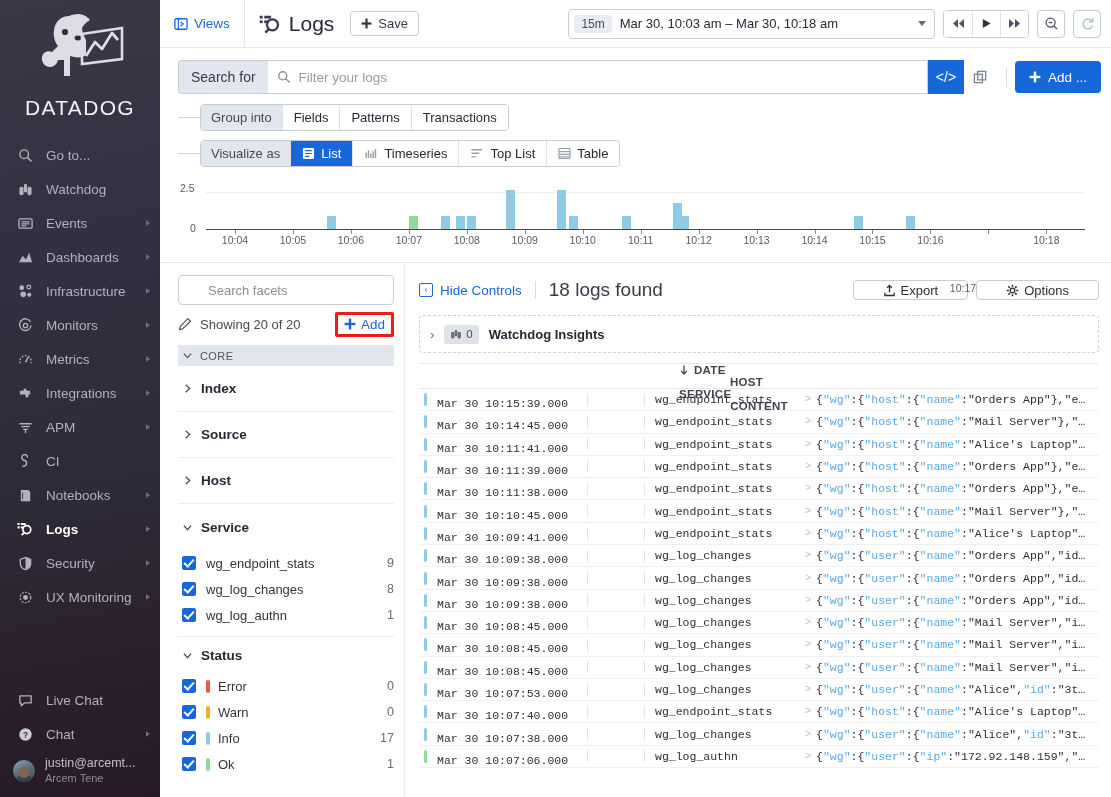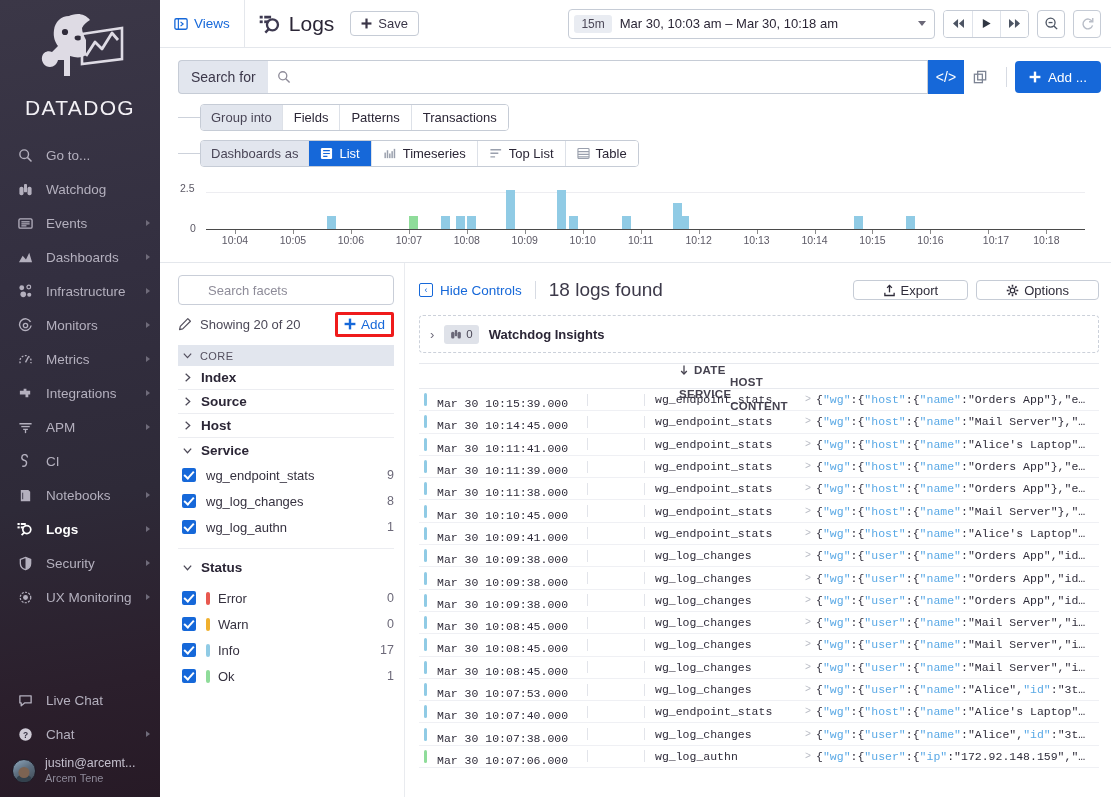--- a/index.html
+++ b/index.html
@@ -130,21 +130,21 @@
     height: 30px; padding: 0 21px; }
   .facet-search input { border: none; outline: none; flex: 1; font-size: 13px; color: #2b2636;
     padding-left: 8px; font-family: "Liberation Sans", sans-serif; }
   .facet-search input::placeholder { color: #8e8c99; }
   .showing-row { display: flex; align-items: center; height: 38px; position: relative; }
   .showing-txt { font-size: 13px; color: #4b4857; margin-left: 8px; }
   .add-facet-box { margin-left: auto; border: 3px solid #ef1b1b; border-radius: 2px; padding: 2px 6px; }
   .add-facet { display: flex; align-items: center; gap: 5px; color: #1668d9; font-size: 13.5px; cursor: pointer; }
   .core-hdr { background: #e2e6ee; height: 21px; display: flex; align-items: center; gap: 7px;
     font-size: 11px; color: #54505f; letter-spacing: .4px; padding-left: 4px; margin-top: 2px; }
-  .facet-grp { display: flex; align-items: center; gap: 8px; height: 24px; font-size: 13.5px;
+  .facet-grp { display: flex; align-items: center; gap: 8px; height: 46px; font-size: 13.5px;
     font-weight: bold; color: #2b2636; border-bottom: 1px solid #ecedf1; padding-left: 4px; cursor: pointer; }
   .facet-grp.open { border-bottom: none; }
   .facet-val { display: flex; align-items: center; height: 26px; font-size: 13px; color: #35313f; padding-left: 4px; }
   .cbx { width: 14px; height: 14px; border-radius: 2px; background: #1668d9; flex: 0 0 14px;
     margin-right: 10px; position: relative; cursor: pointer; }
   .cbx::after { content:''; position:absolute; left:4px; top:1px; width:4px; height:8px;
     border:solid #fff; border-width: 0 2px 2px 0; transform: rotate(42deg); }
   .statuspill { width: 4px; height: 13px; border-radius: 2px; margin-right: 8px; flex: 0 0 4px; }
   .fv-label { flex: 1; }
   .fv-count { font-size: 12.5px; color: #6c6979; }
@@ -470,20 +470,21 @@
     </div>
 
     <div class="searchrow">
       <div class="search-box">
         <div class="search-label">Search for</div>
         <div class="search-input-wrap">
           <svg width="14" height="14" viewBox="0 0 16 16">
               <circle cx="6.6" cy="6.6" r="4.6" fill="none" stroke="#8e8c99" stroke-width="1.5"></circle>
               <line x1="10" y1="10" x2="14.4" y2="14.4" stroke="#8e8c99" stroke-width="1.6"></line>
             </svg>
+          <input value="" placeholder="Filter your logs" style="">
         </div>
         <div class="code-btn">
           <span>&lt;/&gt;</span>
         </div>
       </div>
       <div class="copy-btn">
         <svg width="15" height="15" viewBox="0 0 16 16">
             <rect x="1.5" y="4.5" width="8.5" height="9" fill="none" stroke="#7d8494" stroke-width="1.4"></rect>
             <rect x="5" y="1.5" width="8.5" height="9" fill="none" stroke="#7d8494" stroke-width="1.4"></rect>
           </svg>
@@ -504,21 +505,21 @@
         <div class="seg-head">Group into</div>
         <div class="seg-item">Fields</div>
         <div class="seg-item">Patterns</div>
         <div class="seg-item">Transactions</div>
       </div>
     </div>
 
     <div class="treerow second">
       <div class="tree-line"></div>
       <div class="seg">
-        <div class="seg-head">Dashboards as</div>
+        <div class="seg-head">Visualize as</div>
         <div class="seg-item sel">
           <svg width="13" height="13" viewBox="0 0 14 14">
               <rect x="1" y="1" width="12" height="12" rx="1.3" fill="#fff"></rect>
               <line x1="3.4" y1="4" x2="10.6" y2="4" stroke="#1668d9" stroke-width="1.3"></line>
               <line x1="3.4" y1="7" x2="10.6" y2="7" stroke="#1668d9" stroke-width="1.3"></line>
               <line x1="3.4" y1="10" x2="8" y2="10" stroke="#1668d9" stroke-width="1.3"></line>
             </svg>
           <span>List</span>
         </div>
         <div class="seg-item">
@@ -592,21 +593,21 @@
             <div class="xtick" style="left: 492.626px;">10:12</div>
             <div class="xtickmark" style="left: 492.626px;"></div>
             <div class="xtick" style="left: 550.582px;">10:13</div>
             <div class="xtickmark" style="left: 550.582px;"></div>
             <div class="xtick" style="left: 608.538px;">10:14</div>
             <div class="xtickmark" style="left: 608.538px;"></div>
             <div class="xtick" style="left: 666.495px;">10:15</div>
             <div class="xtickmark" style="left: 666.495px;"></div>
             <div class="xtick" style="left: 724.451px;">10:16</div>
             <div class="xtickmark" style="left: 724.451px;"></div>
-            <div class="xtick" style="left: 790px;">10:17</div>
+            <div class="xtick" style="left: 757px; margin-top: 48px;">10:17</div>
             <div class="xtickmark" style="left: 782.407px;"></div>
             <div class="xtick" style="left: 840.363px;">10:18</div>
             <div class="xtickmark" style="left: 840.363px;"></div>
           </div>
       </div>
     </div>
 
     <div class="content">
 
       <div class="facets">

